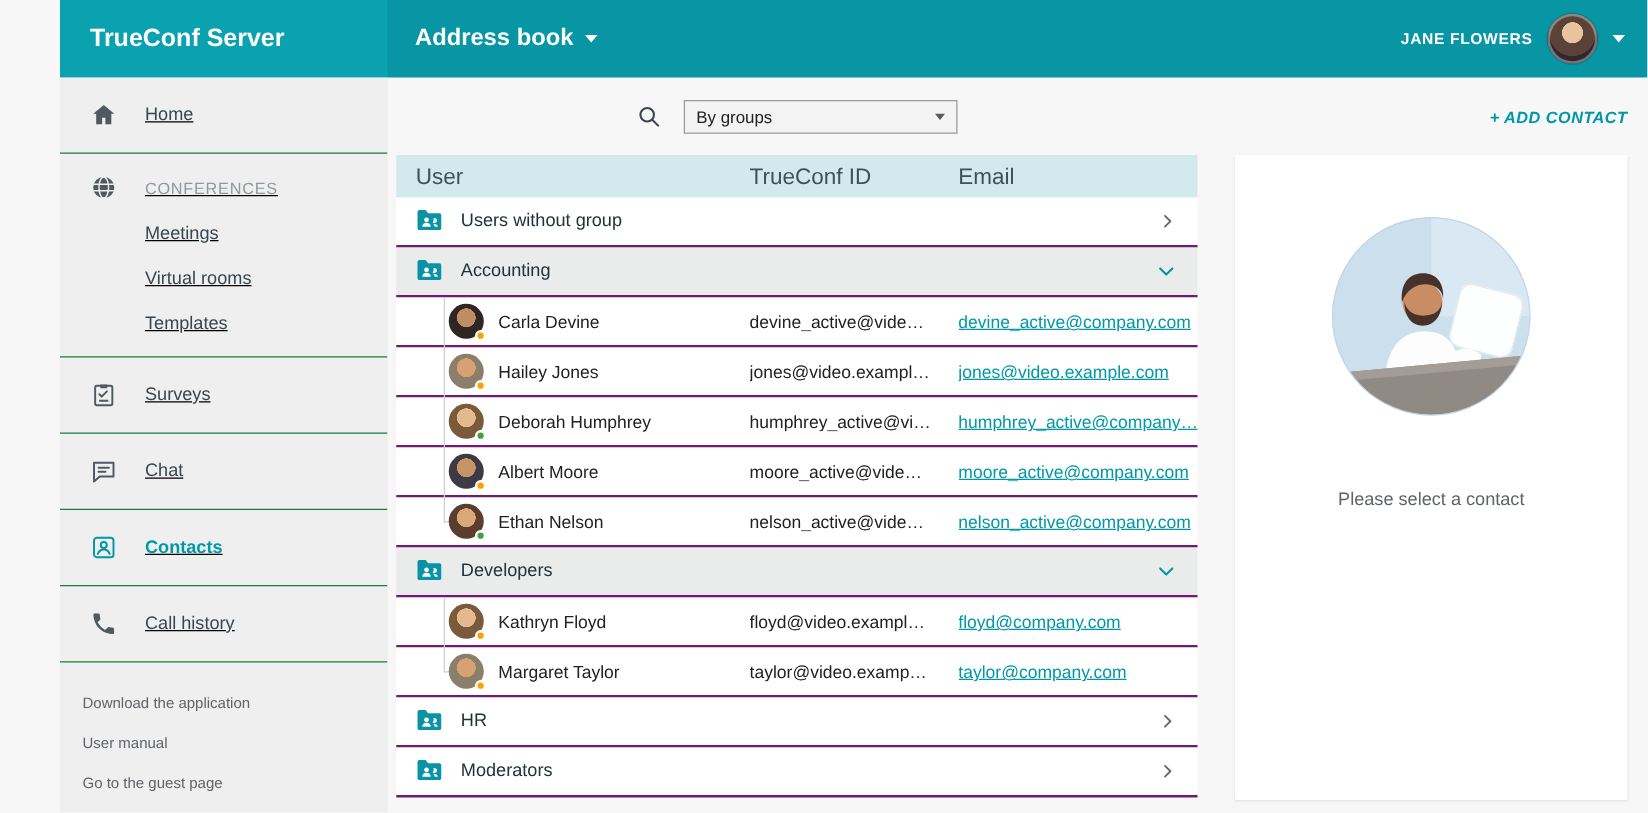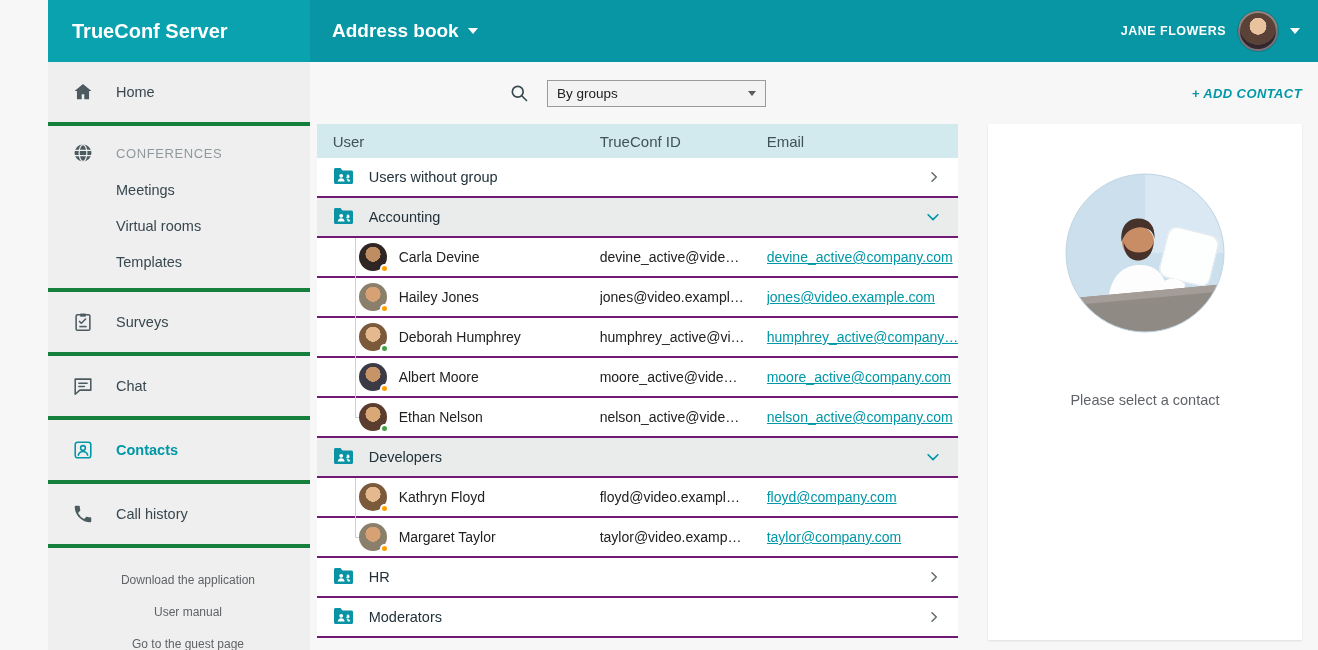--- a/index.html
+++ b/index.html
@@ -19,41 +19,41 @@
     font-size:12.5px; font-weight:bold; letter-spacing:.5px; cursor:pointer; }
   .header-avatar { width:40px; height:40px; border-radius:50%;
     background:radial-gradient(circle at 50% 38%, #e8c39e 0 26%, #5b4238 27% 58%, #33272f 59%);
     box-shadow:0 0 0 2px rgba(255,255,255,.35) inset, 0 0 0 1px rgba(0,0,0,.15); }
 
   
   .body-row { flex:1; display:flex; min-height:0; }
 
   
   aside { width:262px; flex:0 0 262px; background:#efefef; overflow:hidden; display:flex; flex-direction:column; }
-  .sb-section { border-bottom:4px solid #15803d; padding:8px 0; }
+  .sb-section { border-bottom:1px solid #15803d; padding:8px 0;text-decoration:underline; }
   .sb-item { height:44px; display:flex; align-items:center; padding-left:24px; gap:22px;
     font-size:14.5px; color:#37474f; cursor:pointer; }
   .sb-item .sb-icon { width:22px; height:22px; display:flex; align-items:center; justify-content:center; flex:0 0 22px; }
   .sb-item.sb-header { height:38px; color:#8f999d; font-size:13px; letter-spacing:.6px; cursor:default; }
   .sb-item.sb-sub { height:36px; padding-left:68px; }
   .sb-item.active { color:var(--accent,#0097a7); font-weight:bold; }
-  .sb-footer { padding:16px 0 0 18px;text-align:center; }
+  .sb-footer { padding:16px 0 0 18px; }
   .sb-footer a { display:block; font-size:12px; color:#5f6368; padding:9px 0; cursor:pointer; text-decoration:none; }
 
   
   .main-col { width:655px; flex:0 0 655px; display:flex; flex-direction:column;align-items:center; }
   .toolbar { height:34px; margin:14px 0; display:flex; align-items:center; justify-content:flex-end; gap:18px; }
   .search-btn { display:flex; align-items:center; cursor:pointer; }
   .select { width:219px; height:27px; background:#f3f3f3; border:1px solid #9a9a9a;
     display:flex; align-items:center; padding:0 9px; font-size:13.5px; color:#212121; cursor:pointer; }
   .select .sel-caret { margin-left:auto; width:0; height:0; border-left:4.5px solid transparent;
     border-right:4.5px solid transparent; border-top:5.5px solid #5a5a5a; }
 
   .thead { height:34px; background:var(--table-header-bg,#d2eaee); display:grid;
-    grid-template-columns:283px 167px 1fr; align-items:center; font-size:15px; color:#3f5258; }
+    grid-template-columns:283px 167px 1fr; align-items:center; font-size:18px; color:#3f5258; }
   .thead .hcell:first-child { padding-left:16px; }
   .tbody { }
   .trow { height:40px; background:#fff; border-bottom:2px solid #701a75; display:grid;
     grid-template-columns:283px 167px 1fr; align-items:center; position:relative; font-size:14px; cursor:pointer; }
   .group-row.expanded { background:var(--group-row-bg,#e9eceb); }
   .user-cell { display:flex; align-items:center; height:100%; }
   .group-row .user-cell { padding-left:16px; gap:14px; }
   .group-name { color:#22313a; font-size:14.5px; }
   .chev { position:absolute; right:16px; top:0; height:100%; display:flex; align-items:center; }
   .user-row .user-cell { padding-left:42px; gap:12px; }

